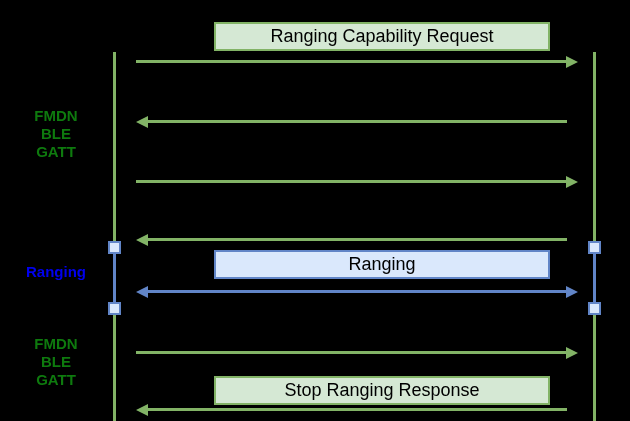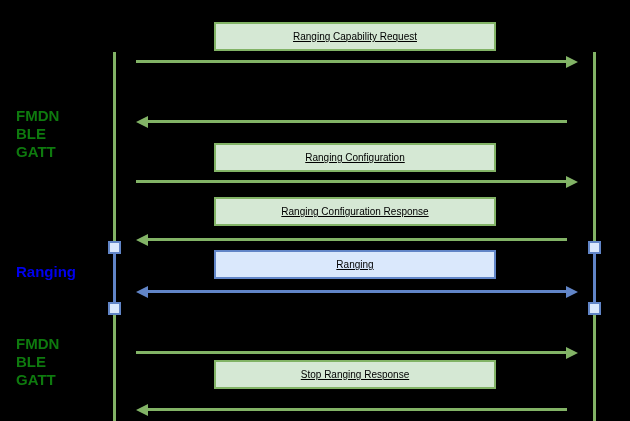--- a/index.html
+++ b/index.html
@@ -2,38 +2,38 @@
 <html><head>
 <meta charset="utf-8">
 <style>
   html,body{margin:0;padding:0;background:#000;}
   .canvas{
     position:relative;width:630px;height:421px;background:#000;
     font-family:"Liberation Sans",sans-serif;overflow:hidden;
   }
   
   .side-label{
-    position:absolute;left:16px;width:80px;
+    position:absolute;left:16px;width:80px;text-align:center;
     font-weight:bold;font-size:15px;line-height:18px;
   }
   .side-label.green{color:#0e7a0e;}
   .side-label.blue{color:#0000ee;}
   
   .lifeline-seg{position:absolute;width:3px;}
   .seg-green{background:#82b366;}
   .seg-blue{background:#6185c7;}
   .node-square{
     position:absolute;width:13px;height:13px;box-sizing:border-box;
     background:#dae8fc;border:2px solid #6185c7;
   }
   
   .msg-box{
-    position:absolute;left:214px;width:282px;height:29px;box-sizing:border-box;
+    position:absolute;left:214px;width:336px;height:29px;box-sizing:border-box;
     display:flex;align-items:center;justify-content:center;
-    font-size:10px;color:#000;text-decoration:underline;
+    font-size:18px;color:#000;
   }
   .msg-box.green{background:#d5e8d4;border:2px solid #82b366;}
   .msg-box.blue{background:#dae8fc;border:2px solid #6185c7;}
   
   .arrow{position:absolute;height:3px;}
   .arrow .shaft{position:absolute;left:0;right:0;top:0;height:3px;}
   .arrow.green .shaft{background:#82b366;}
   .arrow.blue .shaft{background:#6185c7;}
   .arrow .head{position:absolute;width:0;height:0;top:-4.5px;
     border-top:6px solid transparent;border-bottom:6px solid transparent;}
@@ -72,24 +72,22 @@
   <div class="node-square" style="left:108px;top:241px"></div>
   <div class="node-square" style="left:108px;top:302px"></div>
 
   <div class="lifeline-seg seg-green" style="left:593px;top:52px;height:190px"></div>
   <div class="lifeline-seg seg-blue" style="left:593px;top:254px;height:49px"></div>
   <div class="lifeline-seg seg-green" style="left:593px;top:315px;height:106px"></div>
   <div class="node-square" style="left:588px;top:241px"></div>
   <div class="node-square" style="left:588px;top:302px"></div>
 
   <div class="msg-box green" style="top:22px">Ranging Capability Request</div>
-  <div class="msg-box green" style="top:143px">Ranging Configuration</div>
-  <div class="msg-box green" style="top:197px">Ranging Configuration Response</div>
   <div class="msg-box blue" style="top:250px">Ranging</div>
-  <div class="msg-box green" style="top:360px">Stop Ranging Response</div>
+  <div class="msg-box green" style="top:376px">Stop Ranging Response</div>
 
   <div class="arrow green dir-right" style="top:60px">
     <div class="shaft"></div>
     <div class="head point-right"></div>
   </div>
   <div class="arrow green dir-left" style="top:120px">
     <div class="shaft"></div>
     <div class="head point-left"></div>
   </div>
   <div class="arrow green dir-right" style="top:180px">

